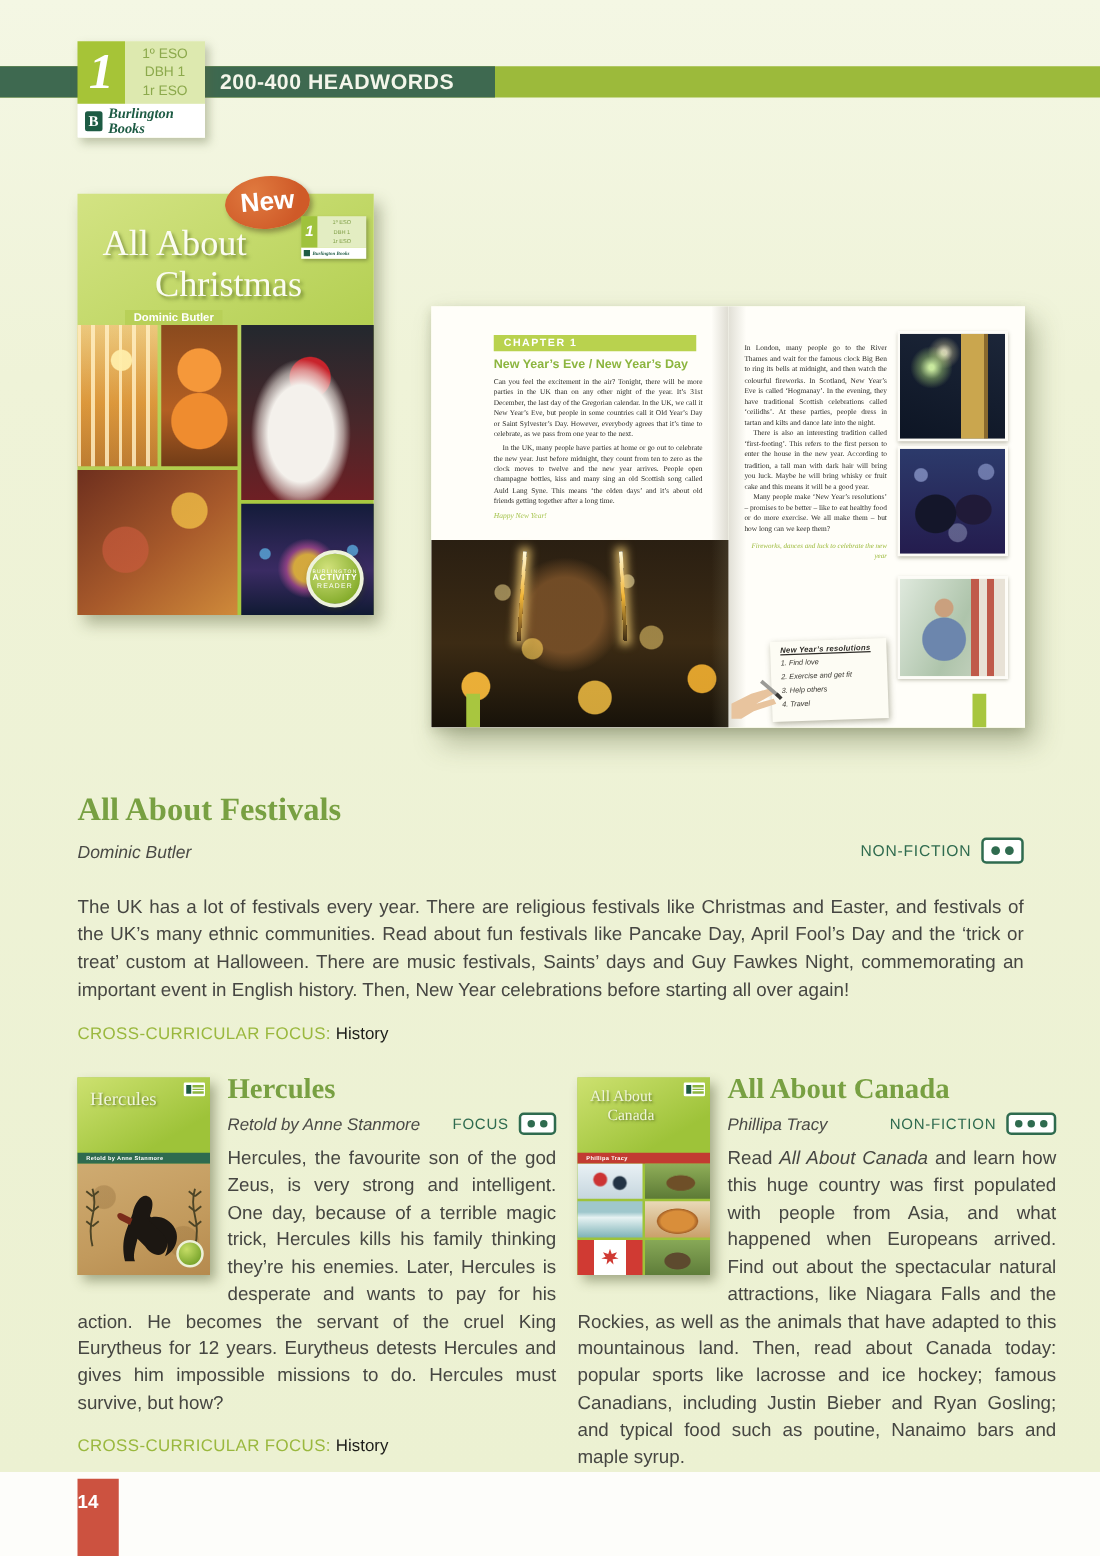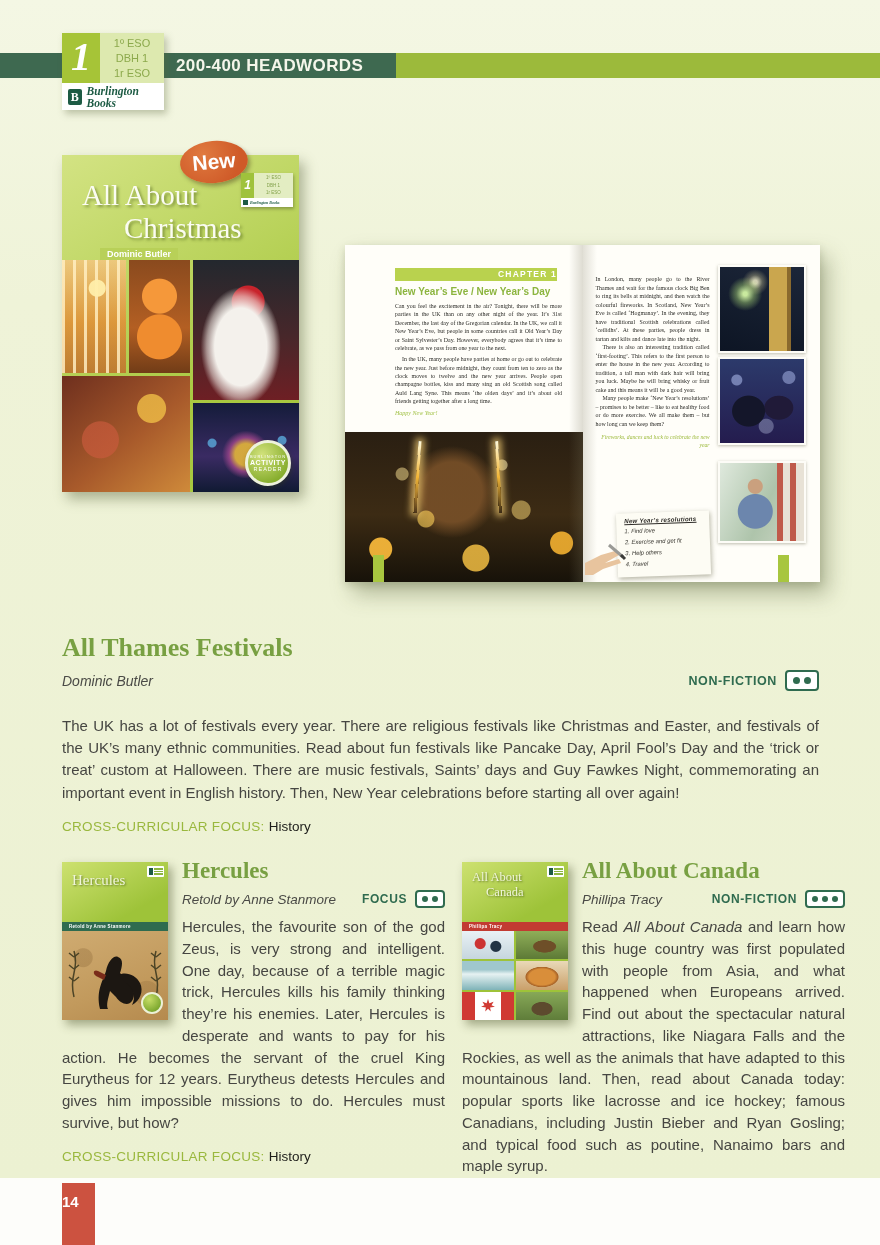--- a/index.html
+++ b/index.html
@@ -72,21 +72,21 @@
 
   
   .spread{position:absolute;left:345px;top:245px;width:475px;height:337px;display:flex;
           box-shadow:8px 12px 20px rgba(70,80,40,.35),0 3px 8px rgba(70,80,40,.2);}
   .pg{position:relative;width:50%;background:#fffef9;overflow:hidden;}
   .pg-l::after{content:"";position:absolute;right:0;top:0;bottom:0;width:14px;
                background:linear-gradient(90deg,transparent,rgba(120,115,90,.25));}
   .pg-r::before{content:"";position:absolute;left:0;top:0;bottom:0;width:14px;
                 background:linear-gradient(270deg,transparent,rgba(120,115,90,.22));}
   .chapter-bar{position:absolute;left:50px;top:23px;width:162px;height:13px;background:#b9d24e;
-               color:#fff;font-weight:bold;font-size:8.5px;line-height:13px;padding-left:8px;letter-spacing:1.2px;text-align:right;}
+               color:#fff;font-weight:bold;font-size:8.5px;line-height:13px;padding-left:8px;letter-spacing:1.2px;}
   .lp-title{position:absolute;left:50px;top:41px;width:172px;color:#8cb53f;font-weight:bold;font-size:10px;}
   .lp-body{position:absolute;left:50px;top:57px;width:167px;font-family:"Liberation Serif",serif;
            font-size:5.9px;line-height:1.42;color:#2c2c28;text-align:justify;}
   .lp-body p{margin:0 0 3px;}
   .lp-body p+p{text-indent:7px;}
   .lp-greet{color:#a6c44e;font-style:italic;font-size:6px;margin-top:2px;}
   .lp-photo{position:absolute;left:0;bottom:0;width:100%;height:150px;
       background:radial-gradient(circle at 15% 78%,rgba(255,190,60,.9) 0 11px,transparent 12px),
                  radial-gradient(circle at 34% 58%,rgba(255,210,90,.6) 0 8px,transparent 9px),
                  radial-gradient(circle at 55% 84%,rgba(255,200,70,.8) 0 13px,transparent 14px),
@@ -133,21 +133,21 @@
   .note-title{font-size:6.2px;font-weight:bold;font-style:italic;text-decoration:underline;color:#2e2c28;margin-bottom:2px;letter-spacing:.2px;}
   .note-item{font-size:5.9px;font-style:italic;color:#3a3832;line-height:1.85;white-space:nowrap;}
   .hand{position:absolute;left:2px;top:296px;}
 
   
   .feat{position:absolute;left:62px;top:633px;width:757px;}
   .feat-title{font-family:"Liberation Serif",serif;font-weight:bold;font-size:26px;color:#78a042;margin:0;}
   .meta-row{display:flex;align-items:center;justify-content:space-between;margin-top:7px;}
   .author{font-style:italic;font-size:14px;color:#4a4a46;}
   .genre-wrap{display:flex;align-items:center;gap:8px;}
-  .genre{color:#2f6b4f;font-weight:bold;font-size:12.5px;letter-spacing:.6px;}
+  .genre{color:#2f6b4f;font-weight:normal;font-size:12.5px;letter-spacing:.6px;}
   .dots-badge{display:inline-flex;align-items:center;gap:4px;padding:5px 6px;border:2px solid #2f6b4f;border-radius:4px;background:#fff;}
   .dot{width:7px;height:7px;border-radius:50%;background:#2f6b4f;}
   .desc{font-size:15px;line-height:1.48;color:#464642;text-align:justify;margin-top:24px;}
   .focus{margin-top:13px;font-size:13.5px;}
   .focus-label{color:#9ab83e;font-weight:normal;letter-spacing:.3px;}
   .focus-value{color:#1d1d1a;margin-left:4px;}
 
   
   .col{position:absolute;top:858px;width:383px;}
   .col-l{left:62px;}
@@ -285,21 +285,21 @@
       <svg class="hand" width="42" height="38">
         <polygon points="0,22 16,14 30,10 34,14 20,22 34,18 36,22 18,28 8,34 0,34" fill="#e8c49e"></polygon>
         <line x1="24" y1="4" x2="38" y2="16" stroke="#9a9a96" stroke-width="3"></line>
         <line x1="36" y1="14" x2="40" y2="18" stroke="#3a3a38" stroke-width="3"></line>
       </svg>
       <div class="pg-tab tab-r"></div>
     </div>
   </div>
 
   <section class="feat">
-    <h2 class="feat-title">All Thames Festivals</h2>
+    <h2 class="feat-title">All About Festivals</h2>
     <div class="meta-row">
       <span class="author">Dominic Butler</span>
       <span class="genre-wrap">
         <span class="genre">NON-FICTION</span>
         <span class="dots-badge">
             <span class="dot"></span>
             <span class="dot"></span>
           </span>
       </span>
     </div>

